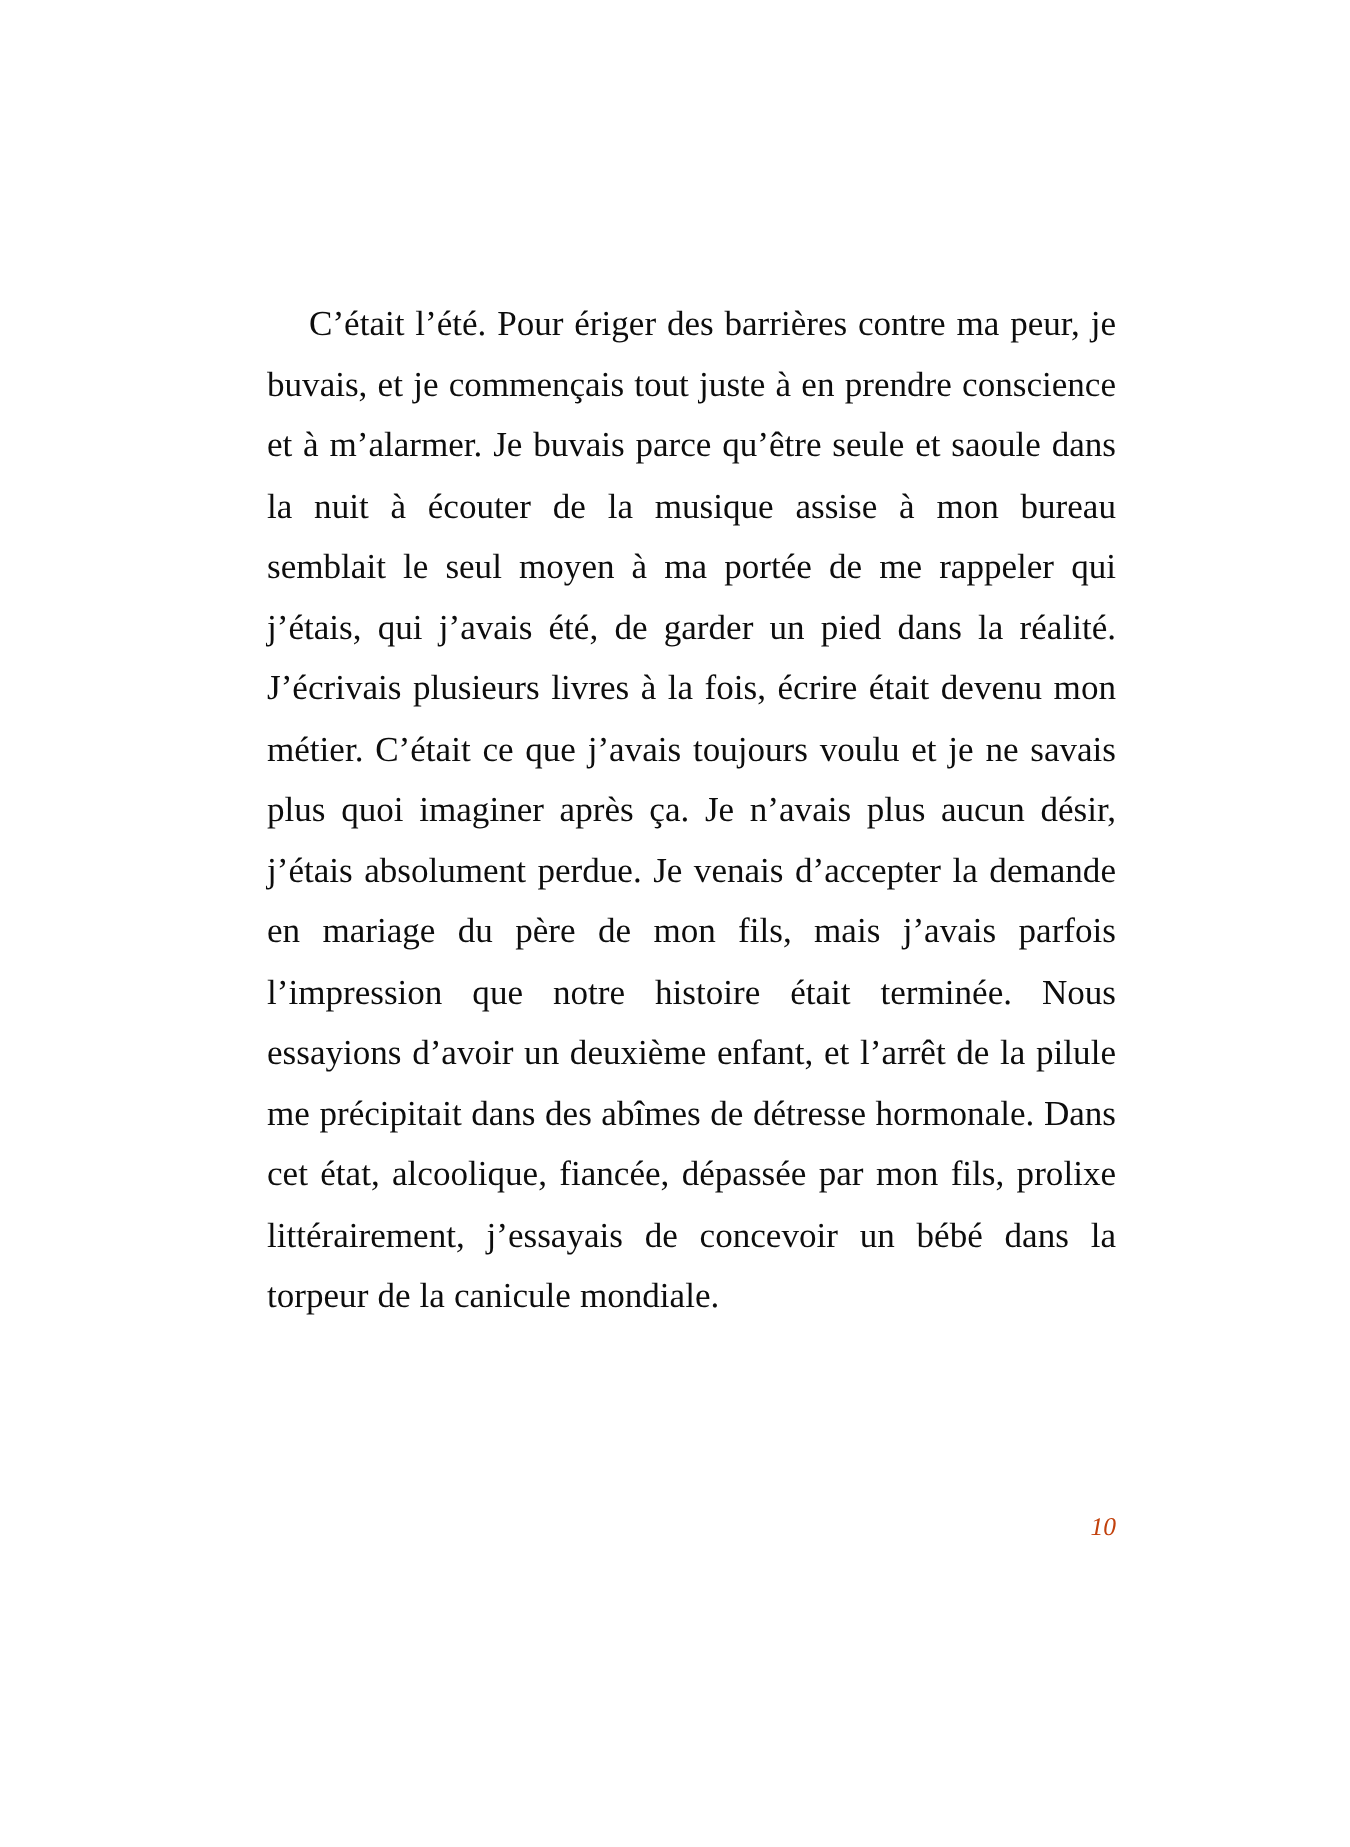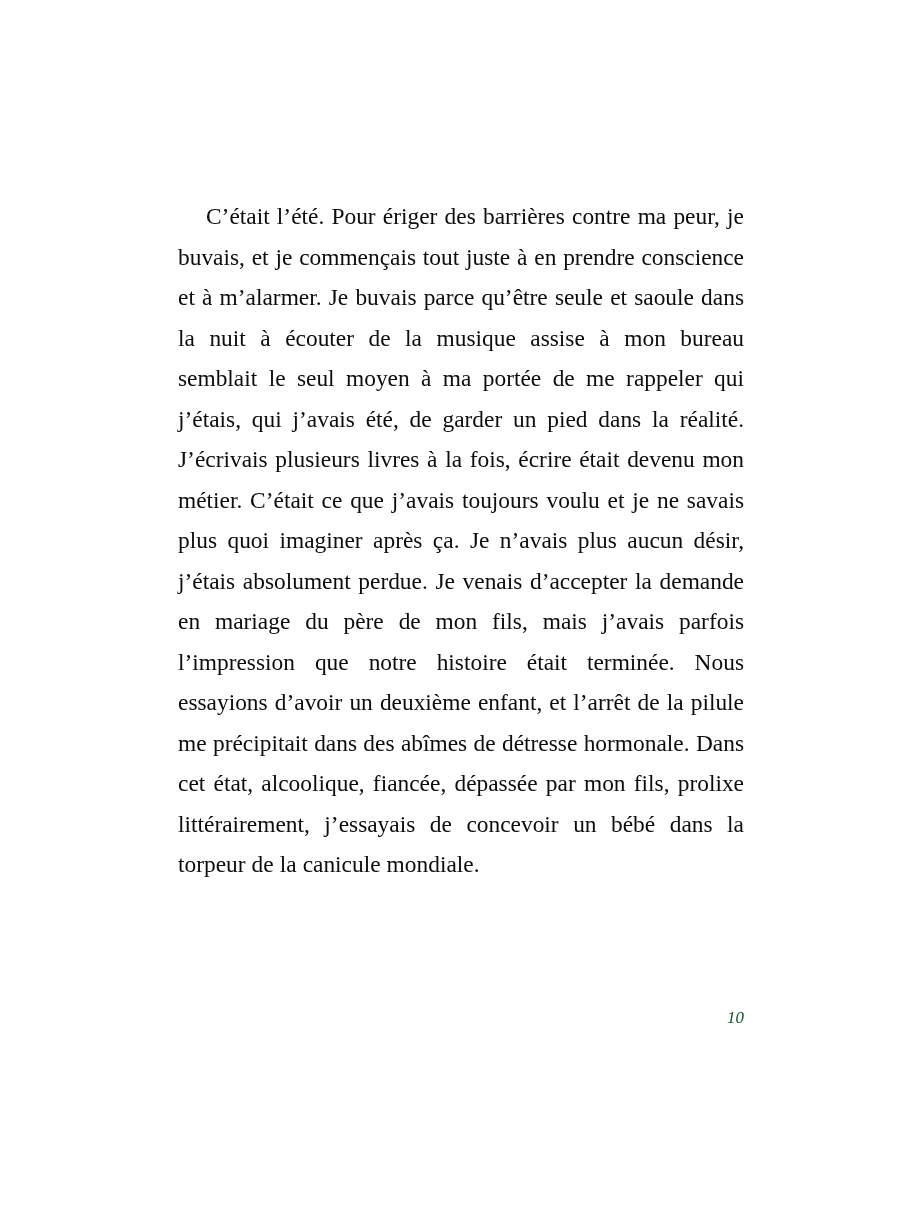--- a/index.html
+++ b/index.html
@@ -37,21 +37,21 @@
     color: #0d0d0d;
   }
   .page-number {
     position: absolute;
     left: 178px;
     top: 1008px;
     width: 566px;
     text-align: right;
     font-size: 17px;
     font-style: italic;
-    color: #14532d;
+    color: #c2410c;
   }
 </style>
 </head>
 <body>
 
 <div class="page">
 
   <div class="text-block">
     <p class="body-paragraph">C’était l’été. Pour ériger des barrières contre ma peur, je buvais, et je commençais tout juste à en prendre conscience et à m’alarmer. Je buvais parce qu’être seule et saoule dans la nuit à écouter de la musique assise à mon bureau semblait le seul moyen à ma portée de me rappeler qui j’étais, qui j’avais été, de garder un pied dans la réalité. J’écrivais plusieurs livres à la fois, écrire était devenu mon métier. C’était ce que j’avais toujours voulu et je ne savais plus quoi imaginer après ça. Je n’avais plus aucun désir, j’étais absolument perdue. Je venais d’accepter la demande en mariage du père de mon fils, mais j’avais parfois l’impression que notre histoire était terminée. Nous essayions d’avoir un deuxième enfant, et l’arrêt de la pilule me précipitait dans des abîmes de détresse hormonale. Dans cet état, alcoolique, fiancée, dépassée par mon fils, prolixe littérairement, j’essayais de concevoir un bébé dans la torpeur de la canicule mondiale.</p>
   </div>

